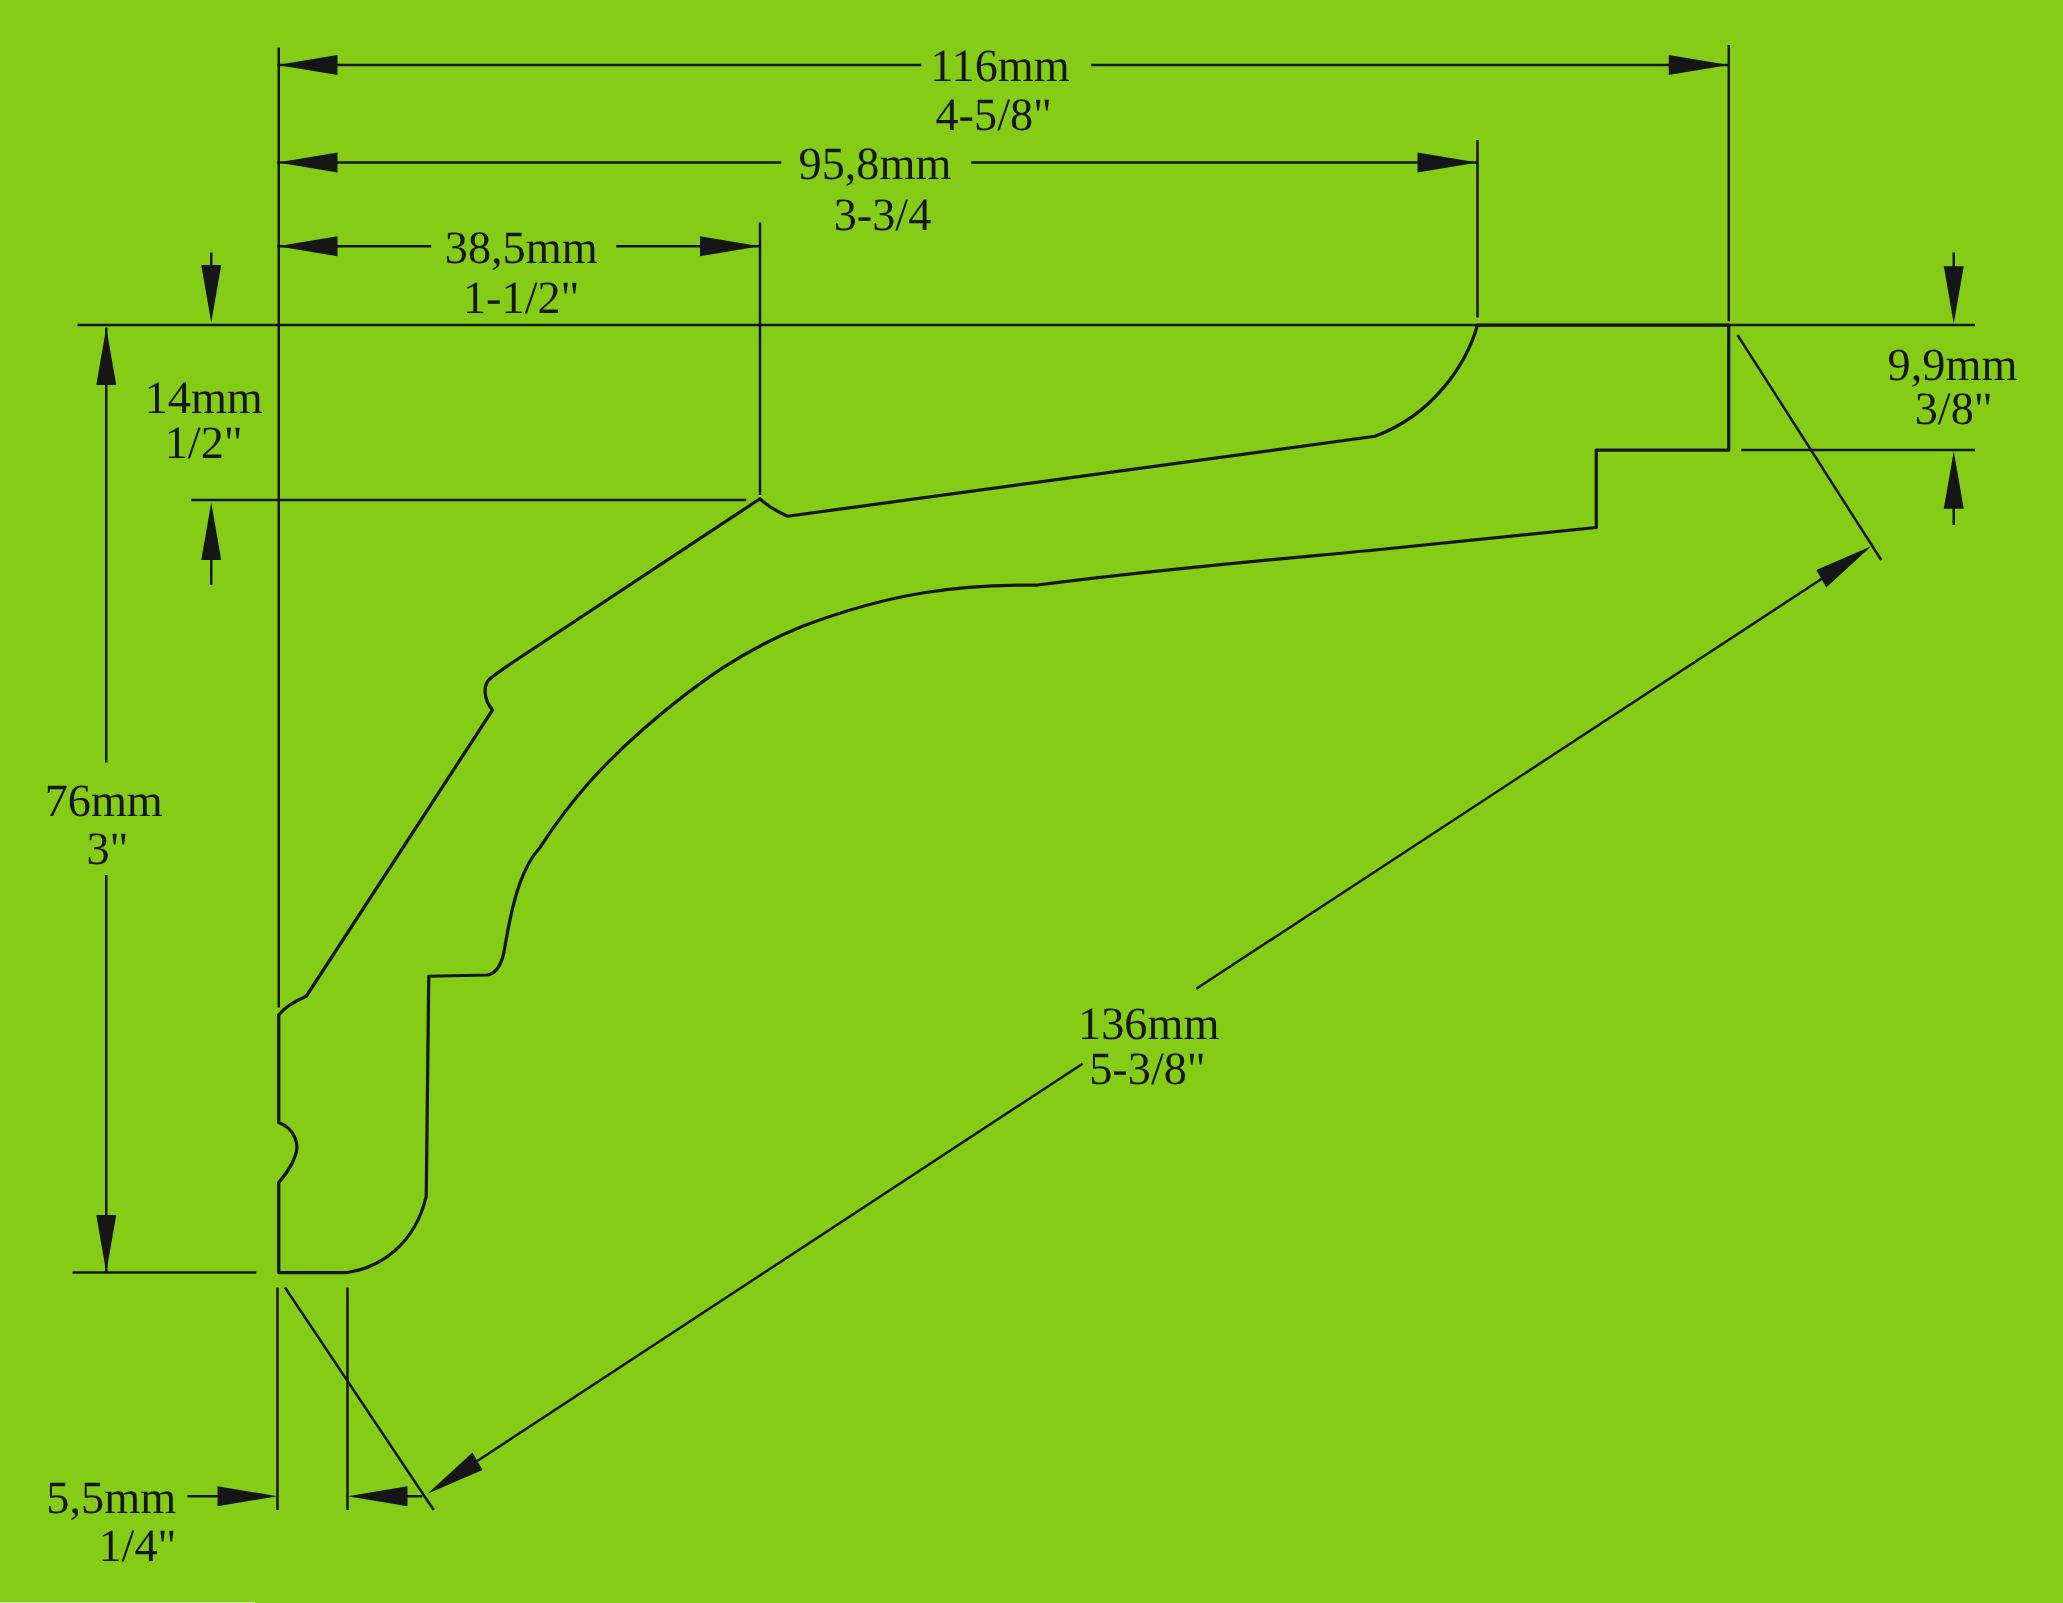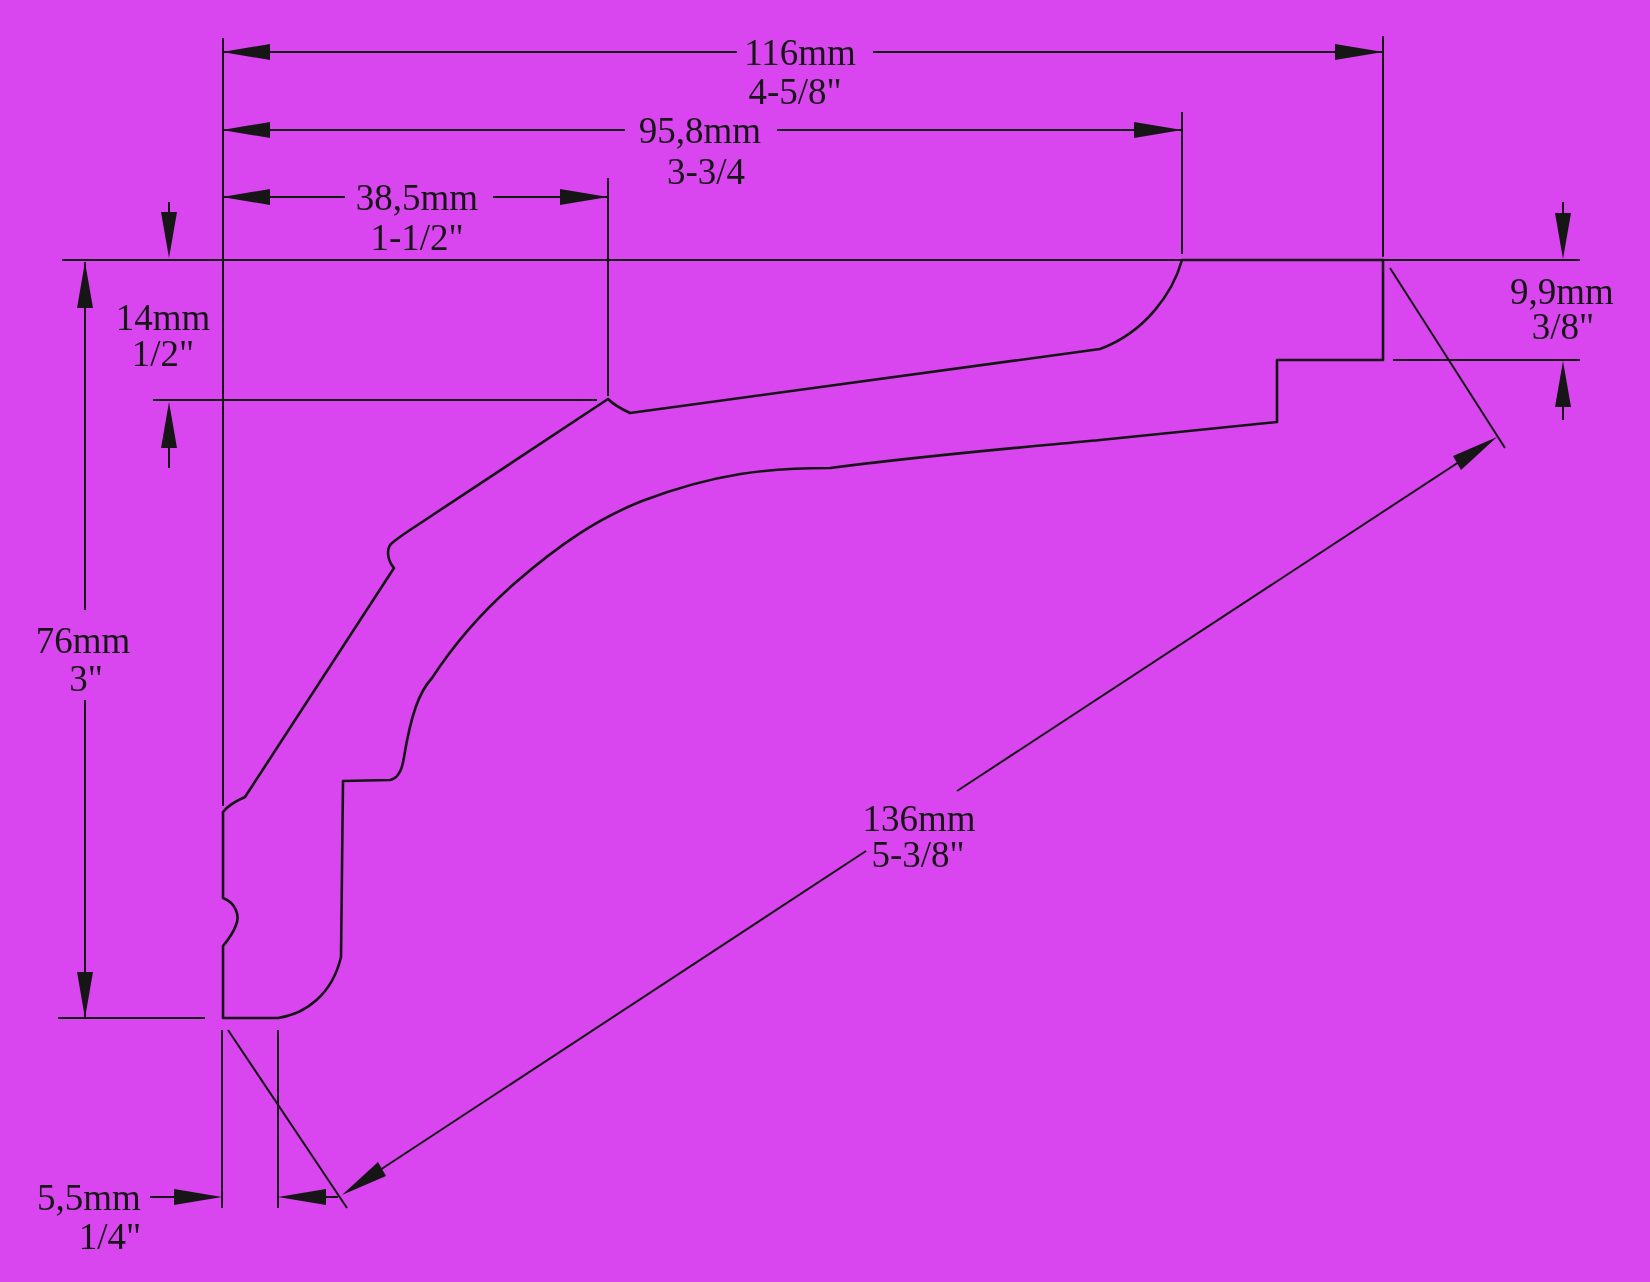--- a/index.html
+++ b/index.html
@@ -1,16 +1,16 @@
 <!DOCTYPE html>
 <html><head>
 <meta charset="utf-8">
 <style>
   html,body{margin:0;padding:0;background:#ffffff;}
-  .sheet{position:relative;width:1650px;height:1282px;background:#d946ef;overflow:hidden;}
+  .sheet{position:relative;width:1650px;height:1282px;background:#84cc16;overflow:hidden;}
   svg{position:absolute;left:0;top:0;}
   .profile{fill:none;stroke:#161616;stroke-width:2.6;stroke-linejoin:round;stroke-linecap:round;}
   .refline{fill:none;stroke:#161616;stroke-width:2;stroke-linecap:butt;}
   .dimline{fill:none;stroke:#161616;stroke-width:2;stroke-linecap:butt;}
   .arrow{fill:#161616;stroke:none;}
   text{font-family:"Liberation Serif","DejaVu Serif",serif;font-size:37px;fill:#161616;}
   .mid{text-anchor:middle;}
 </style>
 </head>
 <body>

